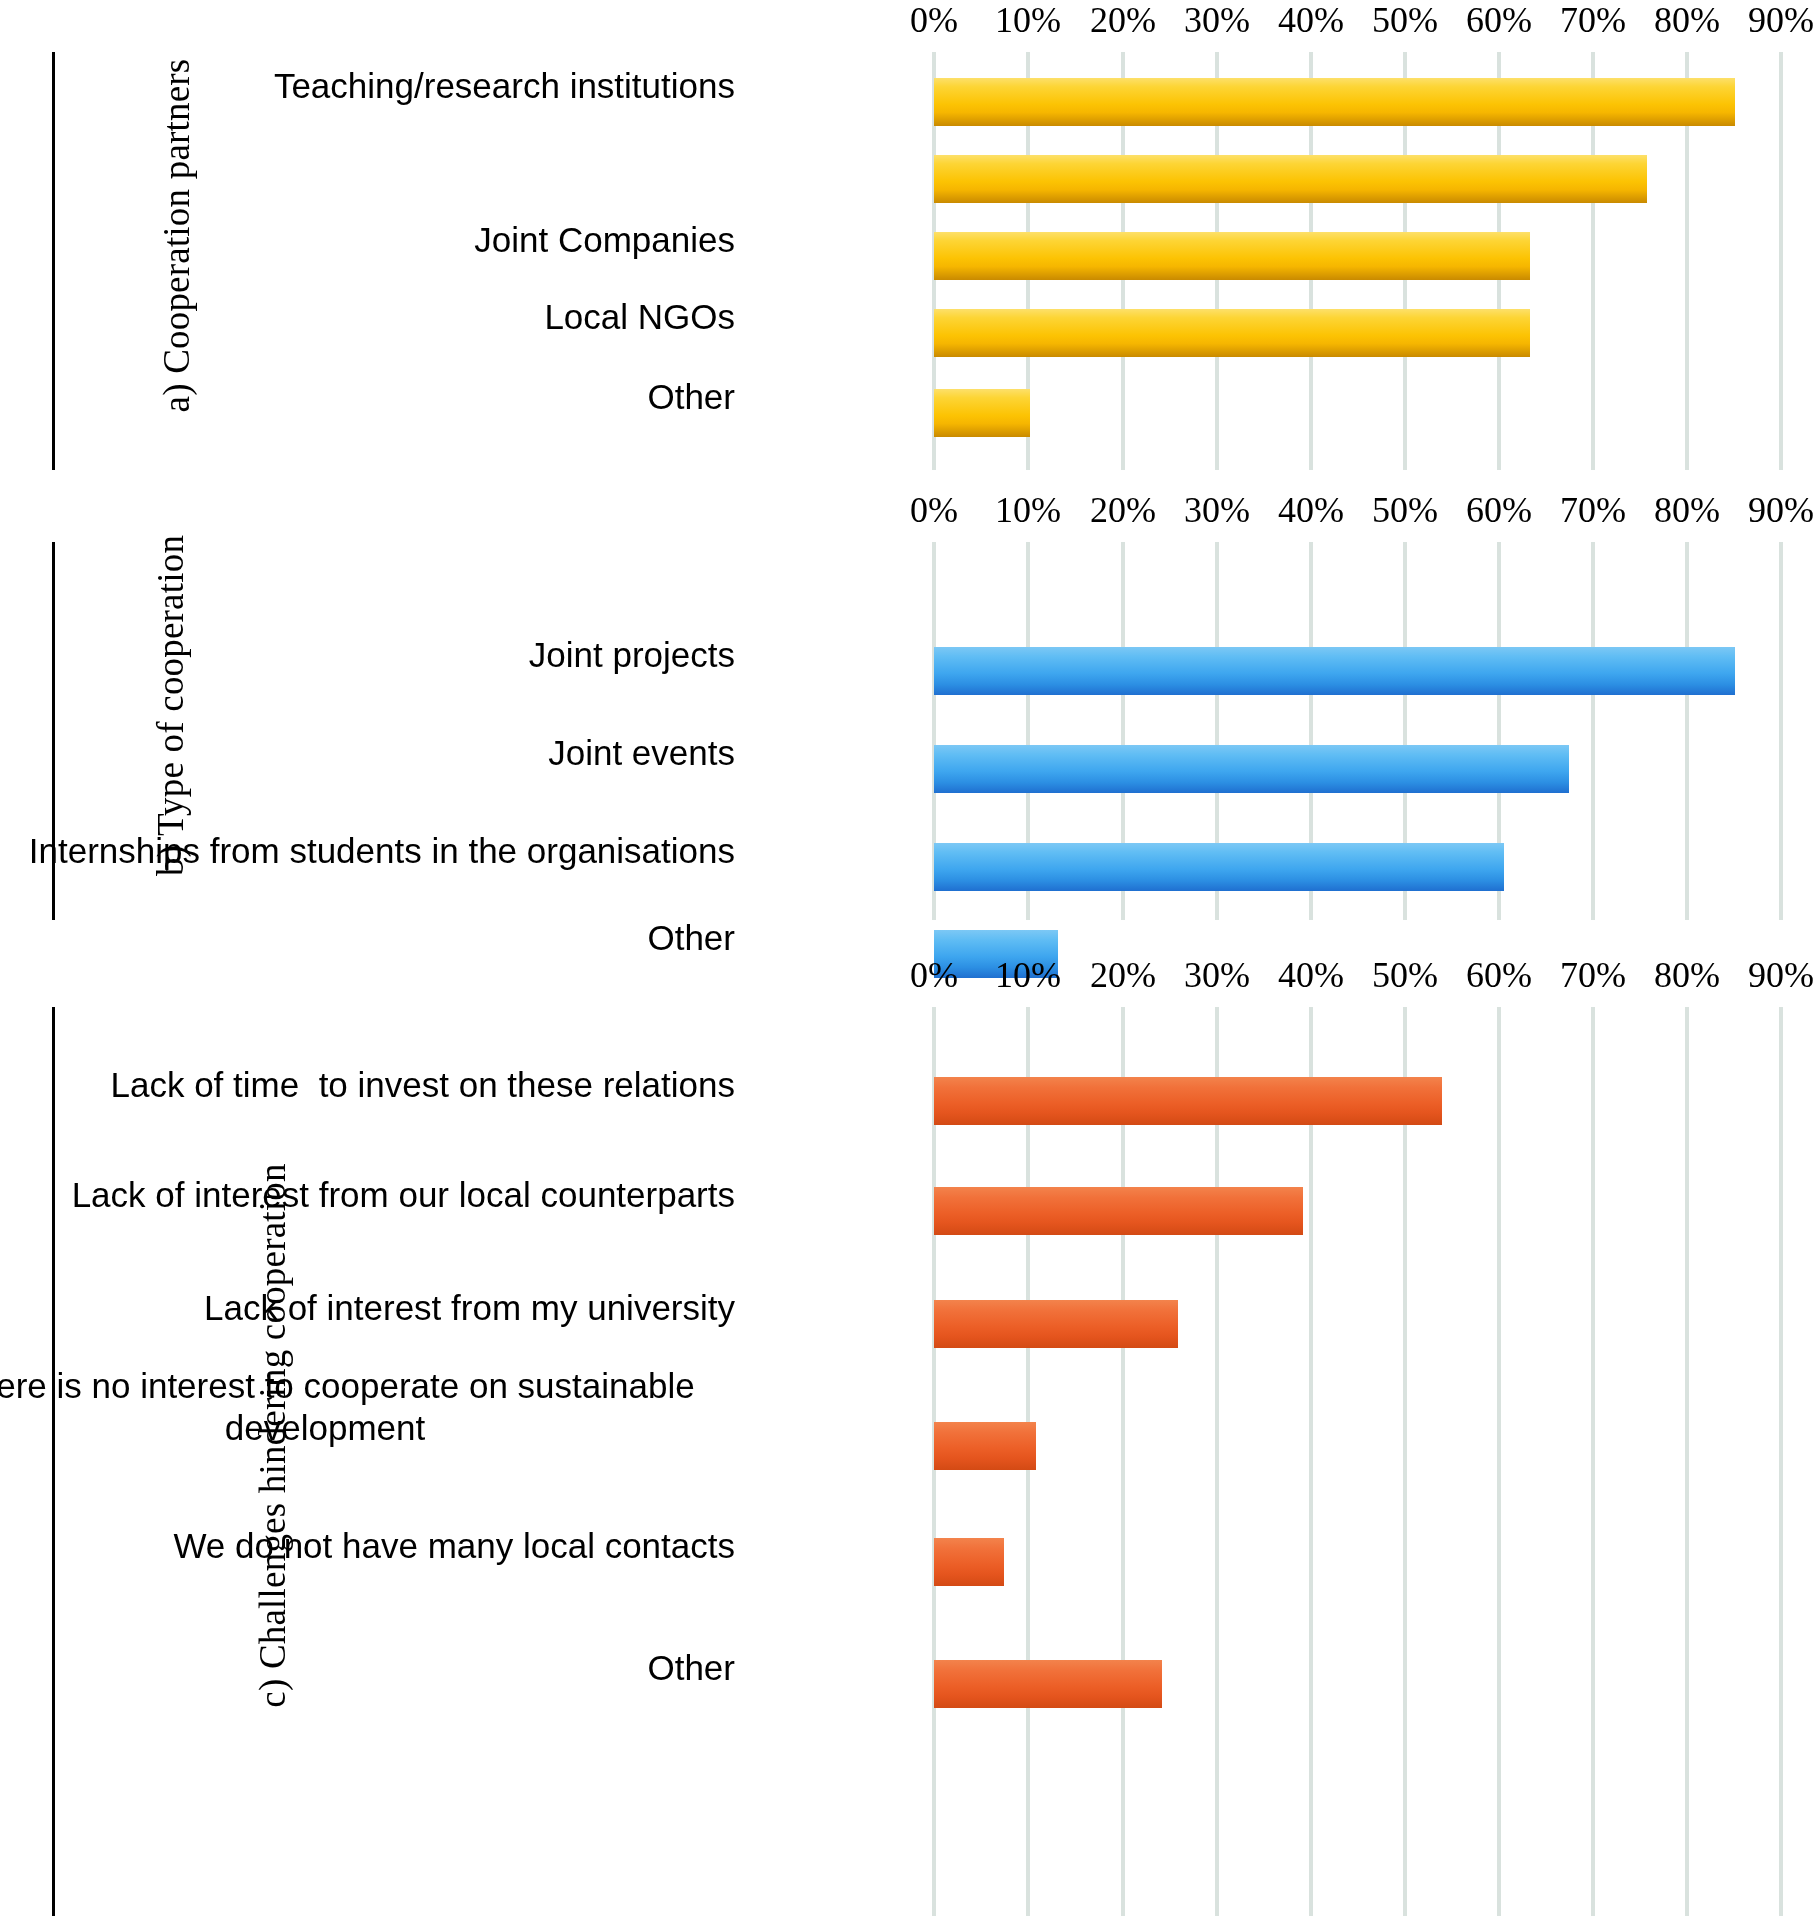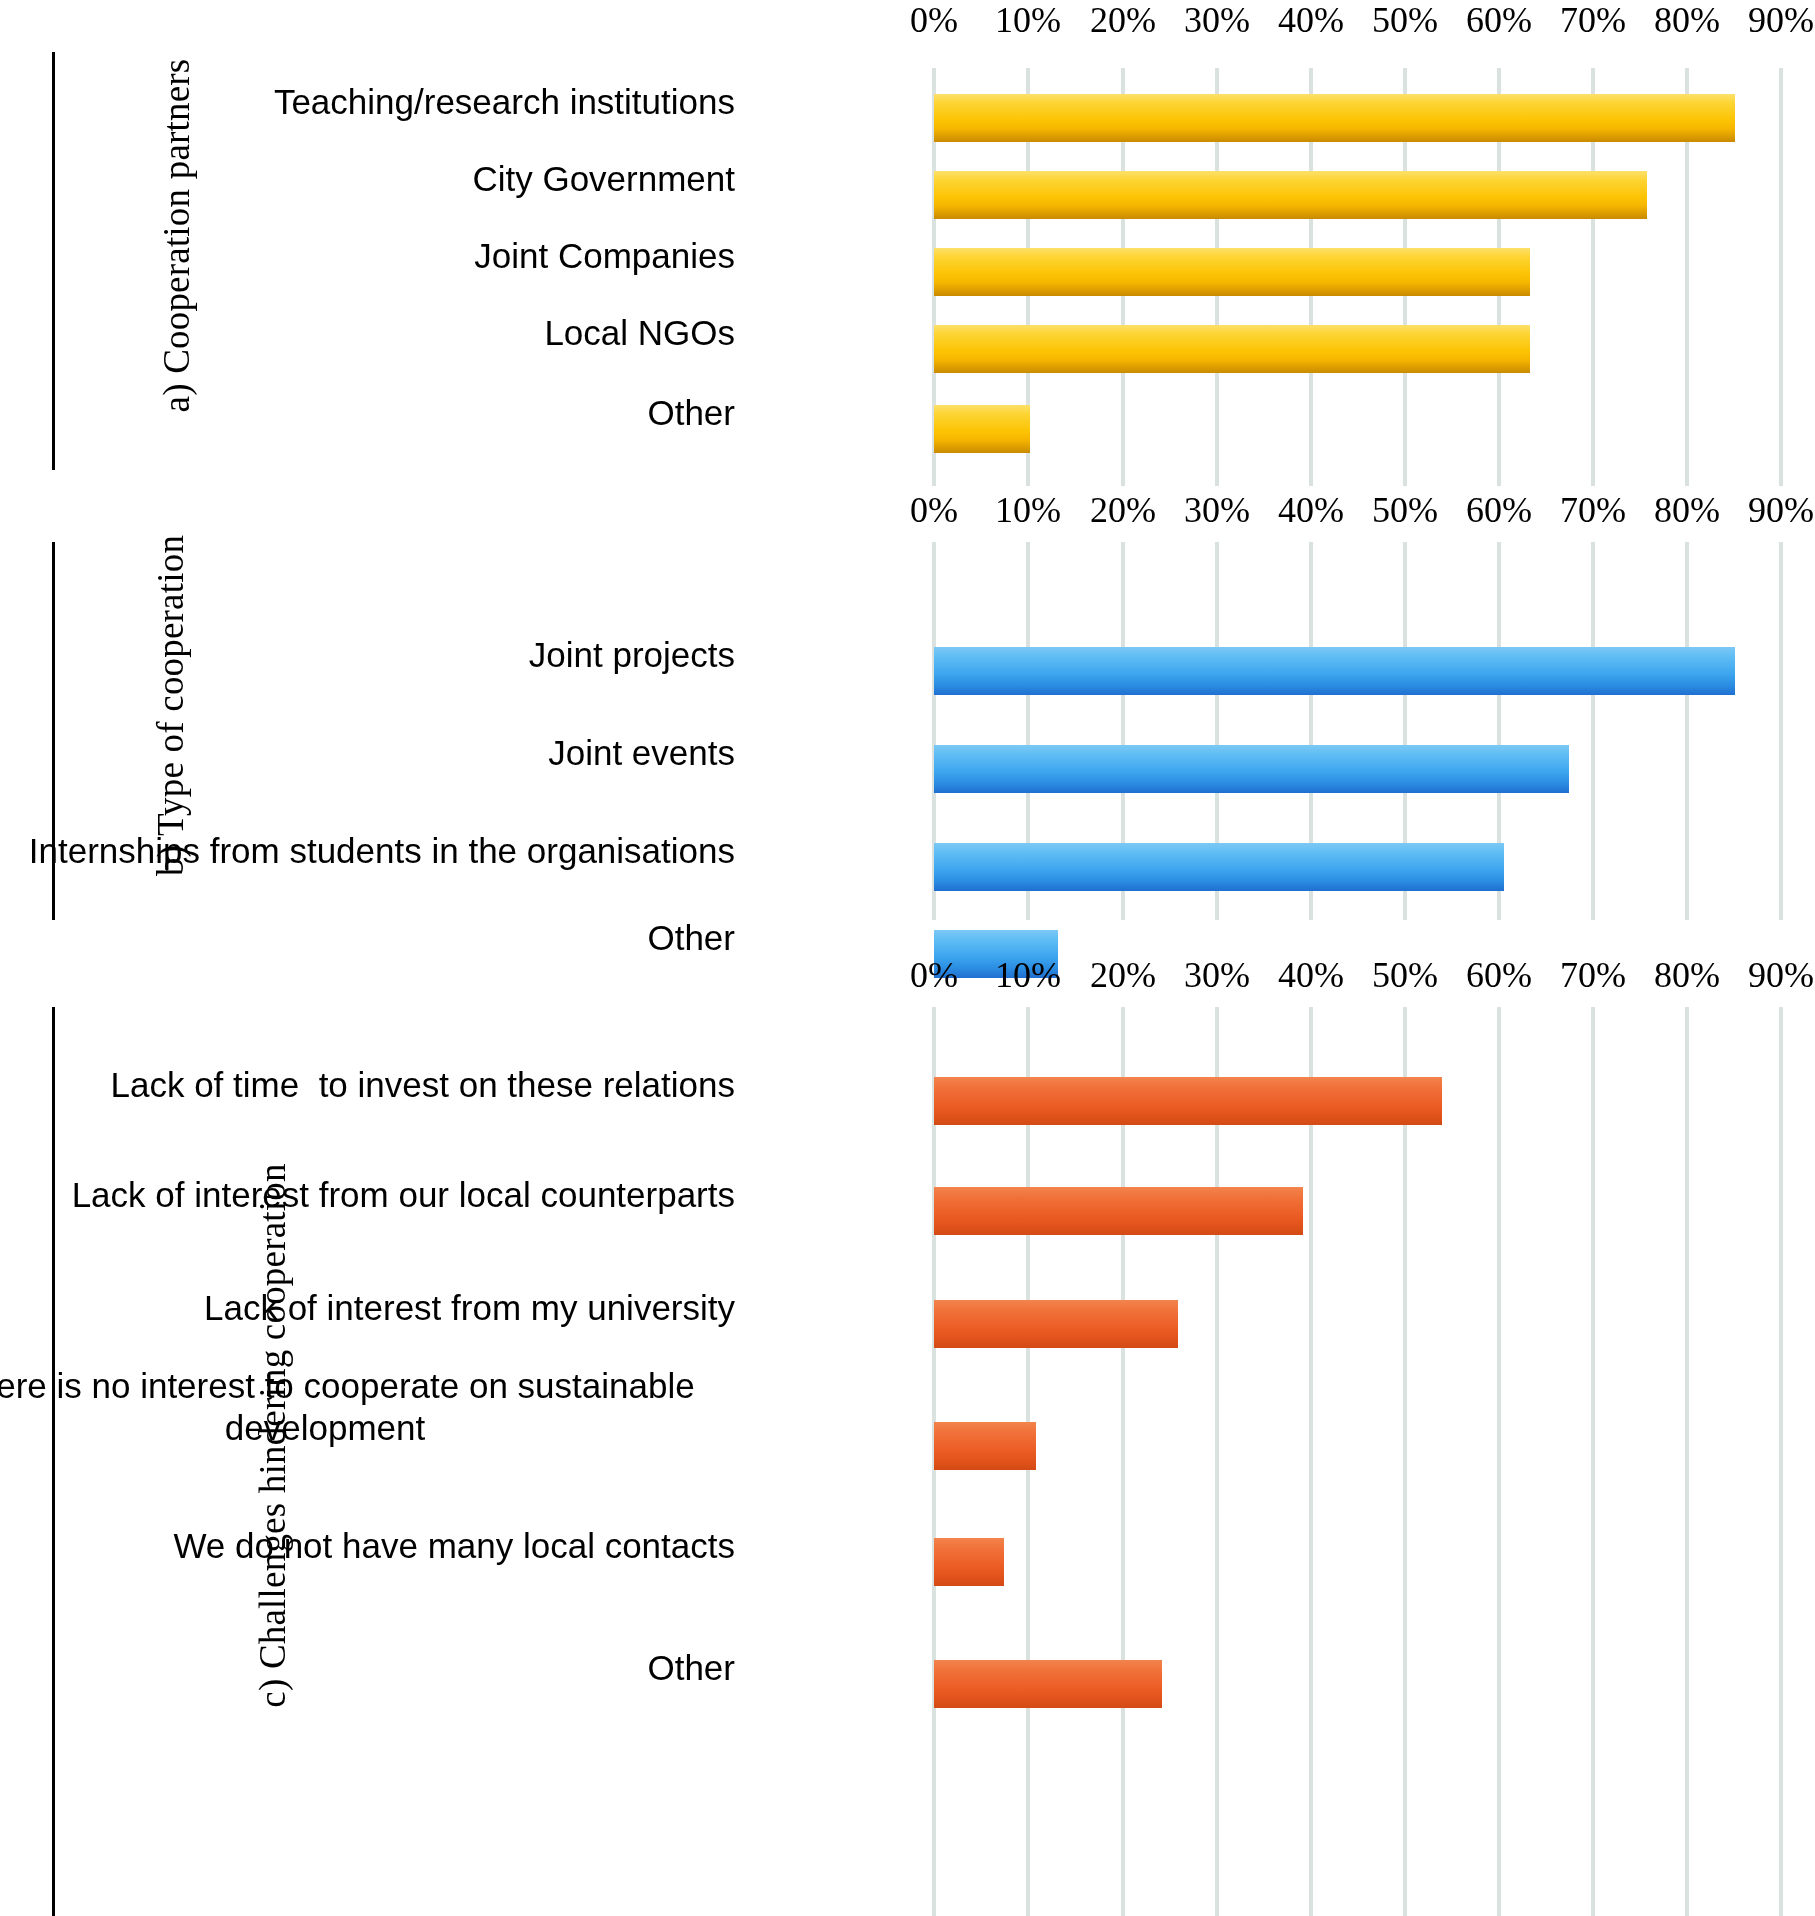--- a/index.html
+++ b/index.html
@@ -123,36 +123,35 @@
       <span class="axis-tick-label" style="left:1123px;">20%</span>
       <span class="axis-tick-label" style="left:1217px;">30%</span>
       <span class="axis-tick-label" style="left:1311px;">40%</span>
       <span class="axis-tick-label" style="left:1405px;">50%</span>
       <span class="axis-tick-label" style="left:1499px;">60%</span>
       <span class="axis-tick-label" style="left:1593px;">70%</span>
       <span class="axis-tick-label" style="left:1687px;">80%</span>
       <span class="axis-tick-label" style="left:1781px;">90%</span>
     </div>
 
-    <div class="plot" style="left:0px; top:68px; width:1815px; height:418px;">
+    <div class="plot" style="left:0px; top:52px; width:1815px; height:418px;">
       <div class="gridline" style="left:932px;"></div>
       <div class="gridline" style="left:1026px;"></div>
       <div class="gridline" style="left:1121px;"></div>
       <div class="gridline" style="left:1215px;"></div>
       <div class="gridline" style="left:1309px;"></div>
       <div class="gridline" style="left:1403px;"></div>
       <div class="gridline" style="left:1497px;"></div>
       <div class="gridline" style="left:1591px;"></div>
       <div class="gridline" style="left:1685px;"></div>
       <div class="gridline" style="left:1779px;"></div>
 
       <span class="cat-label" style="right:1080px; width:720px; top:13px;">Teaching/research institutions</span>
       <div class="bar bar-a" style="left:934px; top:26px; width:801px;"></div>
 
-      <span class="cat-label" style="right:1080px; width:720px; top:90px;">City Government</span>
       <div class="bar bar-a" style="left:934px; top:103px; width:713px;"></div>
 
       <span class="cat-label" style="right:1080px; width:720px; top:167px;">Joint Companies</span>
       <div class="bar bar-a" style="left:934px; top:180px; width:596px;"></div>
 
       <span class="cat-label" style="right:1080px; width:720px; top:244px;">Local NGOs</span>
       <div class="bar bar-a" style="left:934px; top:257px; width:596px;"></div>
 
       <span class="cat-label" style="right:1080px; width:720px; top:324px;">Other</span>
       <div class="bar bar-a" style="left:934px; top:337px; width:96px;"></div>

